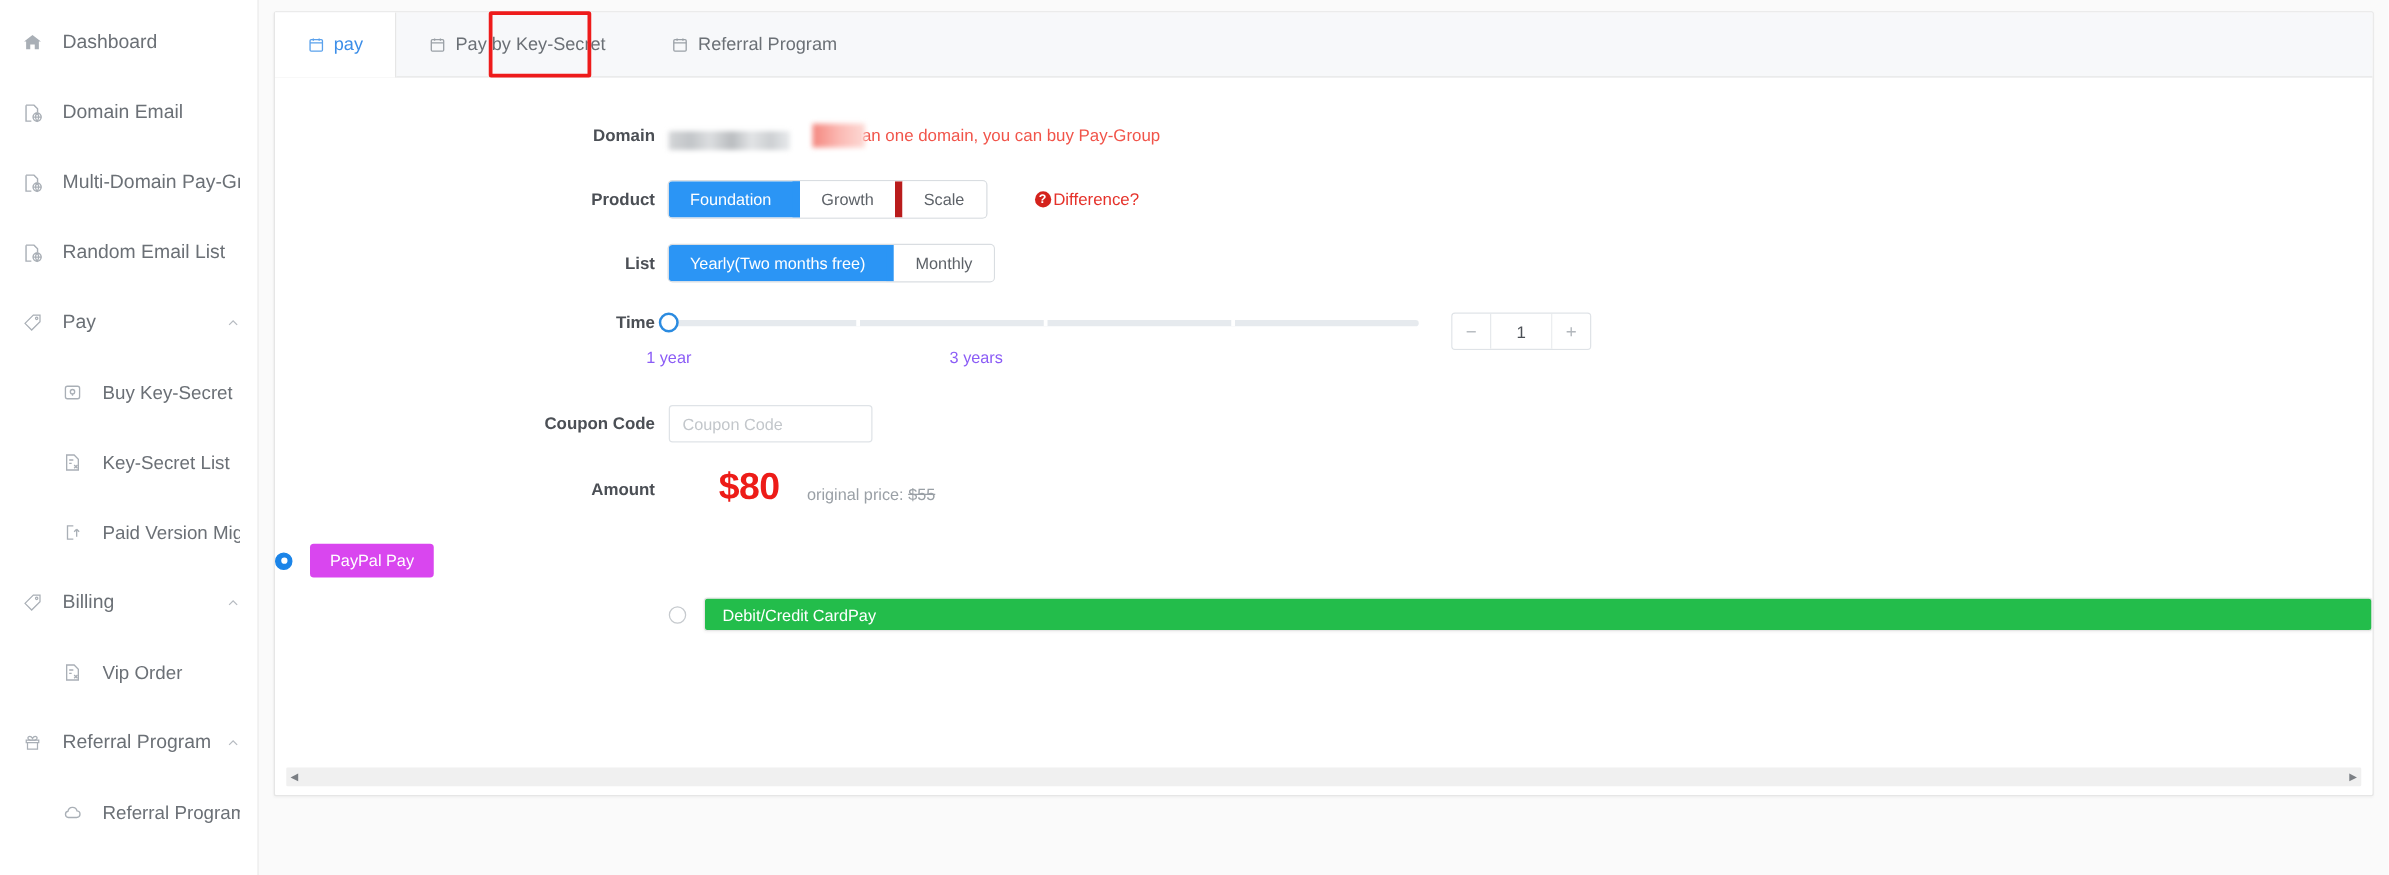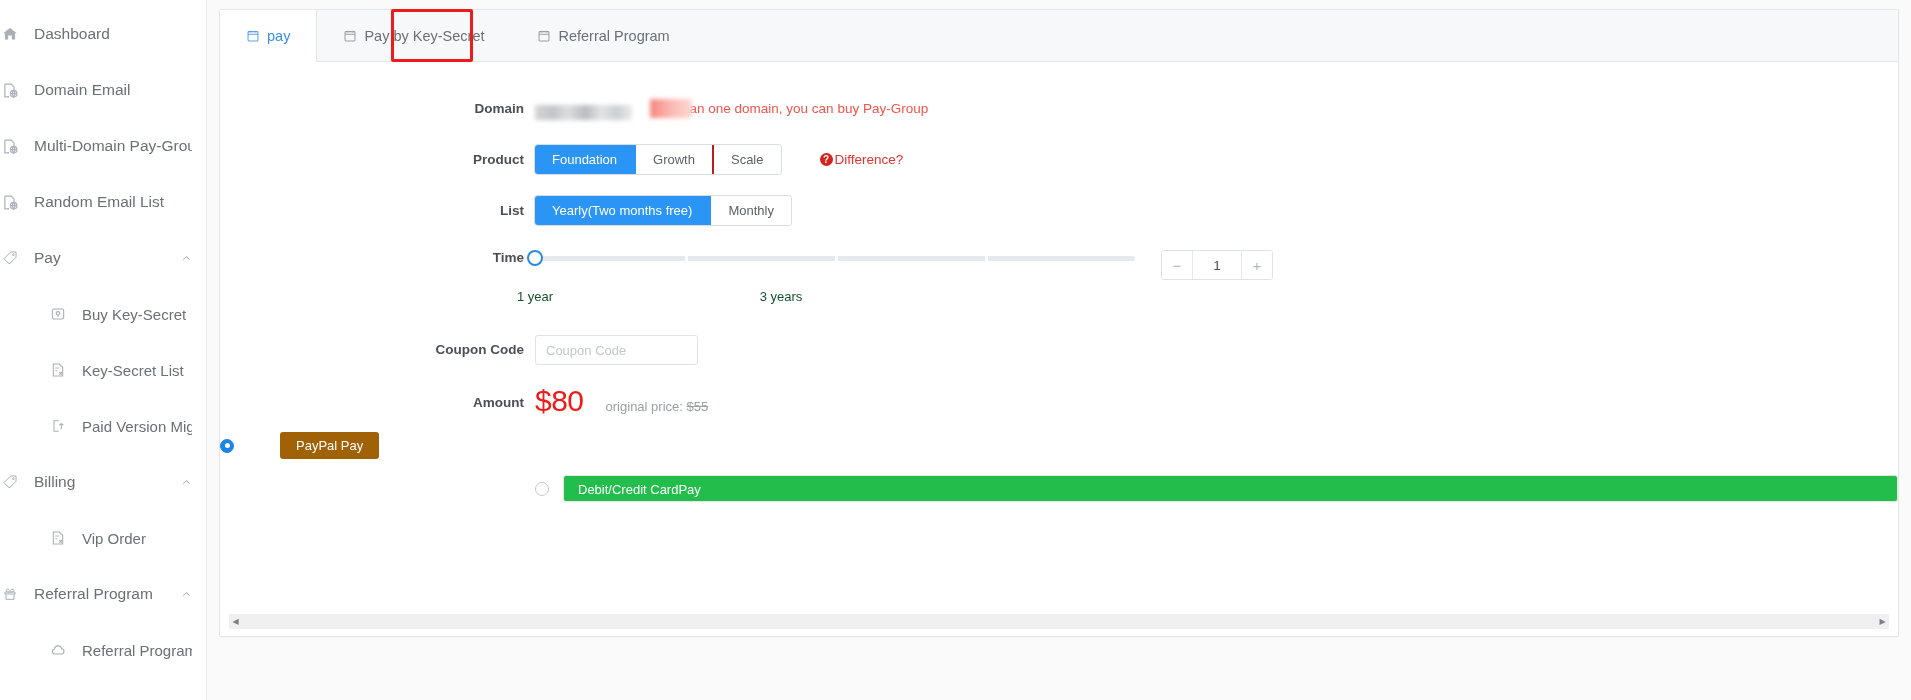--- a/index.html
+++ b/index.html
@@ -22,20 +22,21 @@
     background: #ffffff;
     border-right: 1px solid #e8e8e8;
     padding-top: 6px;
     overflow: hidden;
     position: relative;
   }
   .nav-item {
     display: flex;
     align-items: center;
     height: 56px;
+    padding-left: 16px;
     padding-right: 14px;
     color: #6b7076;
     font-size: 15.5px;
     cursor: pointer;
     position: relative;
   }
   .nav-item.sub { padding-left: 48px; font-size: 15px; }
   .nav-item .nav-ico {
     width: 20px; height: 20px;
     margin-right: 14px;
@@ -168,21 +169,21 @@
   .btngroup { display: inline-flex; border-radius: 3px; overflow: hidden;
               box-shadow: 0 0 0 1px #d9dde1; }
   .btngroup .gbtn {
     padding: 0 17px;
     height: 29px;
     line-height: 29px;
     font-size: 13px;
     color: #5d6268;
     background: #ffffff;
     cursor: pointer;
-    border-right: 2px solid #b91c1c;
+    border-right: 6px solid #b91c1c;
     white-space: nowrap;
   }
   .btngroup .gbtn:last-child { border-right: none; }
   .btngroup .gbtn.sel {
     background: #2b95f5;
     color: #ffffff;
     border-right-color: #2b95f5;
   }
   .diff-link {
     margin-left: 39px;
@@ -223,23 +224,23 @@
     left: -8px; top: -6px;
     width: 16px; height: 16px;
     border-radius: 50%;
     background: #ffffff;
     border: 2px solid #2b8be0;
     cursor: pointer;
   }
   .slider-ticks {
     position: relative;
     height: 20px;
-    margin-top: 28px;
+    margin-top: 17px;
     font-size: 13px;
-    color: #14532d;
+    color: #8b5cf6;
   }
   .slider-ticks span { position: absolute; transform: translateX(-50%); white-space: nowrap; }
 
   
   .stepper {
     display: inline-flex;
     align-items: stretch;
     height: 30px;
     border: 1px solid #dfe3e7;
     border-radius: 3px;
@@ -279,21 +280,21 @@
     outline: none;
     background: #fff;
   }
   .coupon-input::placeholder { color: #c3c7cb; }
 
   
   .amount-big {
     color: #ed1c18;
     font-size: 30px;
     line-height: 30px;
-    font-weight: normal;
+    font-weight: bold;
     letter-spacing: -0.5px;
   }
   .amount-orig {
     font-size: 13px;
     color: #9aa0a6;
     margin-left: 22px;
     align-self: flex-end;
     padding-bottom: 2px;
   }
   .amount-orig s { color: #9aa0a6; }
@@ -321,21 +322,21 @@
     height: 27px;
     line-height: 27px;
     padding: 0 16px;
     border-radius: 3px;
     font-size: 13px;
     color: #ffffff;
     cursor: pointer;
     white-space: nowrap;
     display: inline-block;
   }
-  .paybtn.paypal { background: #a16207; margin-left: 32px; }
+  .paybtn.paypal { background: #d946ef; }
   .paybtn.card { background: #23bd4b; padding: 0 14px; }
 
   
   .hscroll {
     flex: 0 0 15px;
     height: 15px;
     margin: 0 9px 7px 9px;
     background: #f0f0f0;
     border-radius: 1px;
     display: flex;
@@ -605,21 +606,21 @@
           </div>
         </div>
 
         <div class="frow">
           <div class="flabel">Coupon Code</div>
           <div class="fctrl">
             <input class="coupon-input" type="text" placeholder="Coupon Code" style="">
           </div>
         </div>
 
-        <div class="frow" style="margin-bottom:12px;">
+        <div class="frow" style="margin-bottom:26px;gap:40px;">
           <div class="flabel" style="line-height:34px;">Amount</div>
           <div class="fctrl" style="align-items:flex-end;">
             <span class="amount-big">$80</span>
             <span class="amount-orig">
               <span>original price: </span><s>$55</s>
             </span>
           </div>
         </div>
 
         <div class="frow" style="margin-bottom:16px;">

